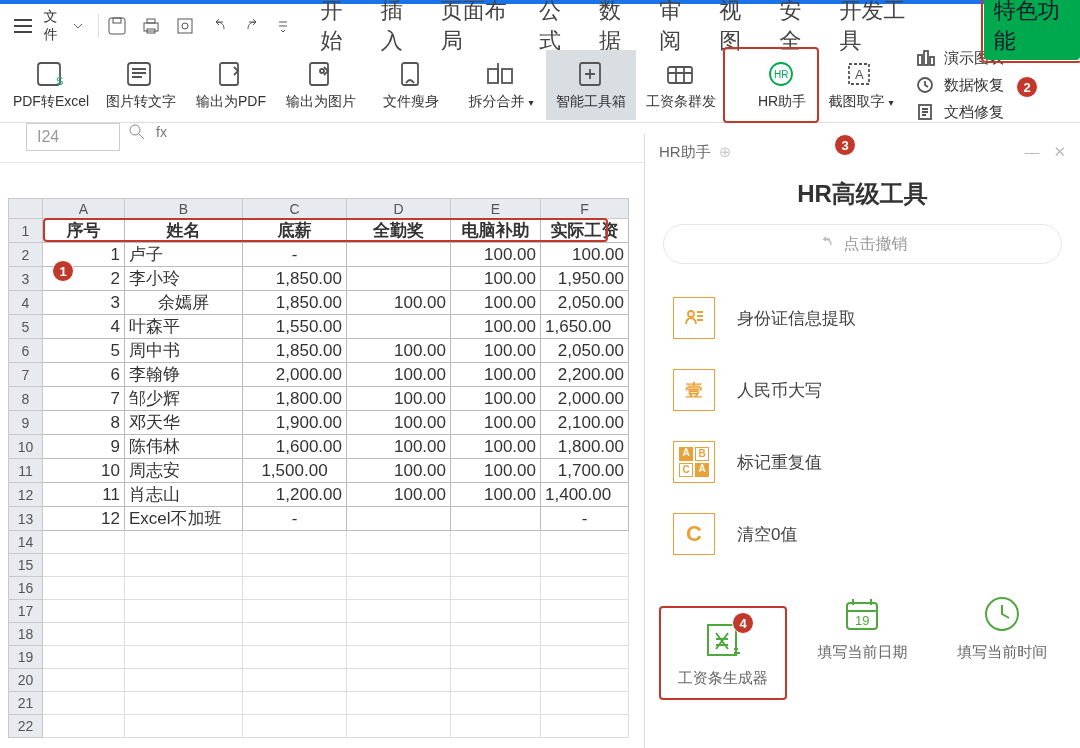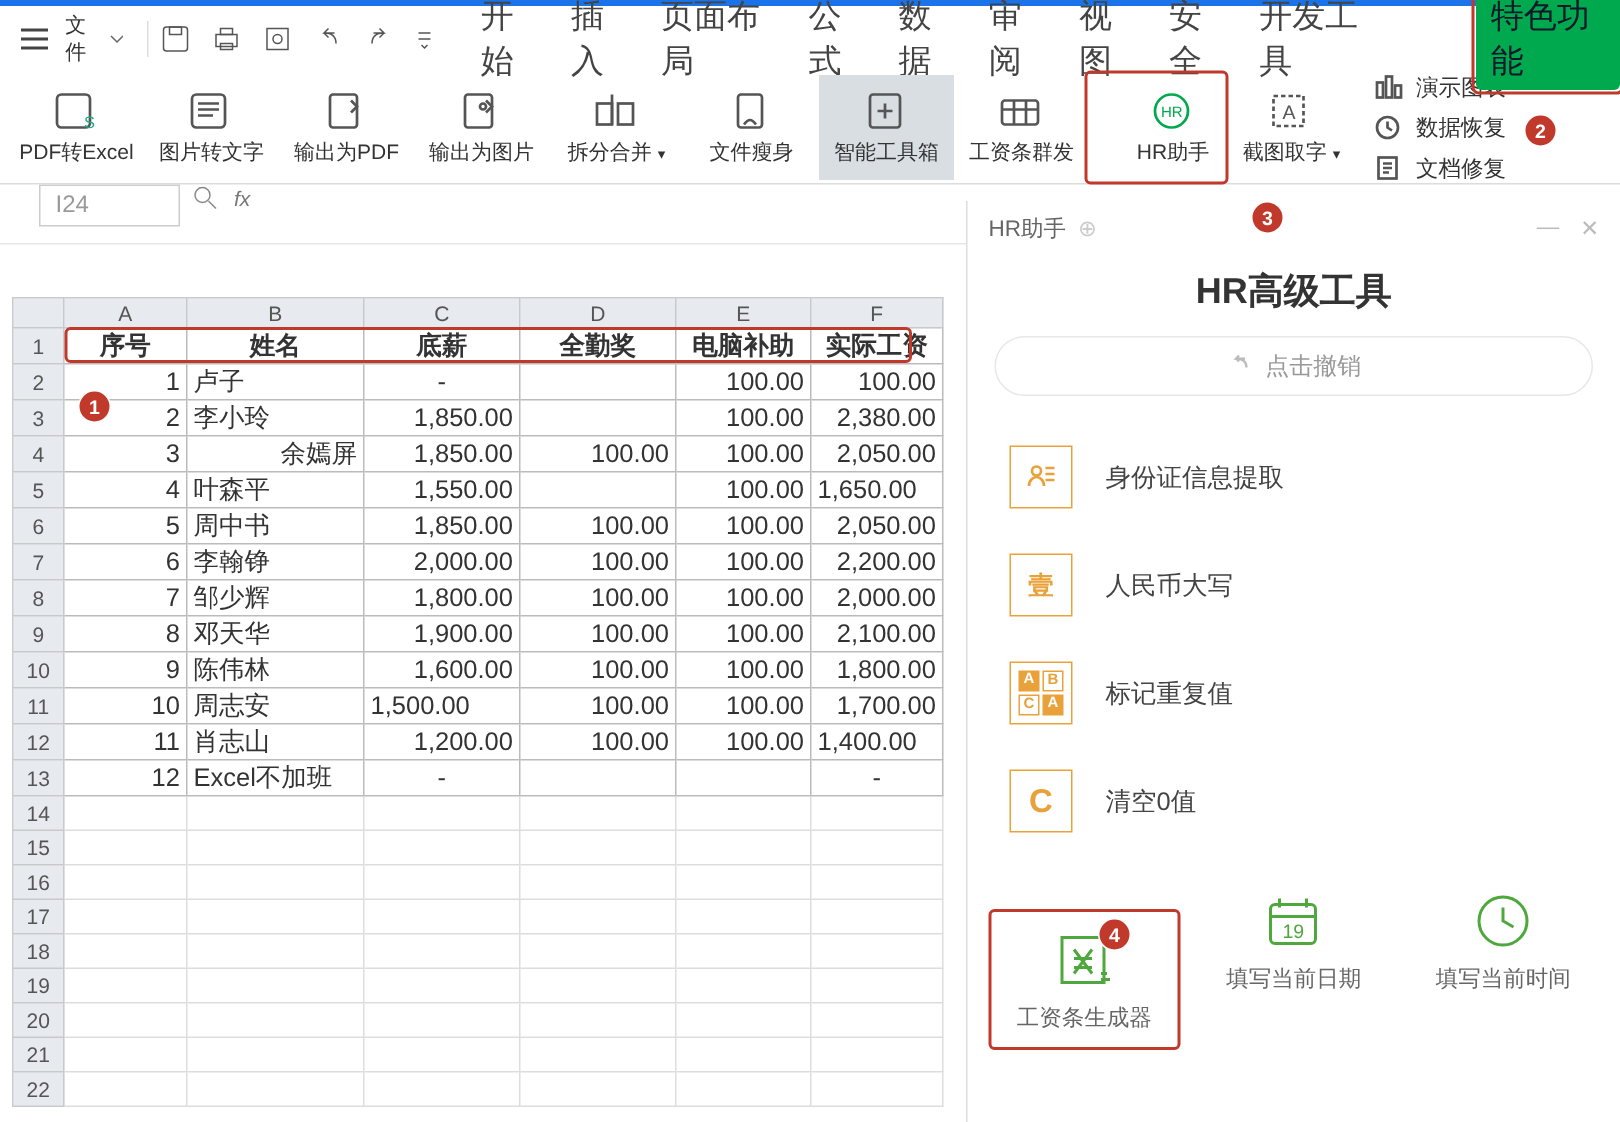--- a/index.html
+++ b/index.html
@@ -155,32 +155,32 @@
     <div class="ribbon-item">
       <svg width="34" height="30">
         <rect x="6" y="4" width="18" height="22" rx="2"></rect>
         <circle cx="18" cy="12" r="2"></circle>
         <path d="M20 8l4 4-4 4"></path>
       </svg>
       <span>输出为图片</span>
     </div>
     <div class="ribbon-item">
       <svg width="34" height="30">
+        <rect x="8" y="4" width="16" height="22" rx="2"></rect>
+        <path d="M12 24c3-4 5-4 8 0"></path>
+      </svg>
+      <span>文件瘦身</span>
+    </div>
+    <div class="ribbon-item">
+      <svg width="34" height="30">
         <rect x="4" y="10" width="10" height="14"></rect>
         <rect x="18" y="10" width="10" height="14"></rect>
         <path d="M14 4v20"></path>
       </svg>
       <span>拆分合并 <span style="font-size:10px">▾</span></span>
-    </div>
-    <div class="ribbon-item">
-      <svg width="34" height="30">
-        <rect x="8" y="4" width="16" height="22" rx="2"></rect>
-        <path d="M12 24c3-4 5-4 8 0"></path>
-      </svg>
-      <span>文件瘦身</span>
     </div>
     <div class="ribbon-item active">
       <svg width="34" height="30">
         <rect x="6" y="4" width="20" height="22" rx="2"></rect>
         <path d="M16 10v10M11 15h10"></path>
       </svg>
       <span>智能工具箱</span>
     </div>
     <div class="ribbon-item">
       <svg width="34" height="30">
@@ -231,21 +231,21 @@
 
 <div class="fxbar">
   <div class="cellname">I24</div>
   <div class="fx-icons">
     <span>
         <svg width="18" height="18">
           <circle cx="7" cy="7" r="5" stroke="#888" fill="none"></circle>
           <path d="M11 11l5 5" stroke="#888"></path>
         </svg>
       </span>
-    <span style="font-style:italic">fx</span>
+    <span style="">fx</span>
   </div>
 </div>
 
 <div class="sheetwrap">
   <table class="sheet" id="sheet">
       <tbody>
         <tr>
           <th class="colh" style="width:34px"></th>
           <th class="colh" style="width:82px">A</th>
           <th class="colh" style="width:118px">B</th>
@@ -272,26 +272,26 @@
           <td class="cell" style="text-align:right">100.00</td>
           <td class="cell" style="text-align:right">100.00</td>
         </tr>
         <tr>
           <td class="rowh">3</td>
           <td class="cell" style="text-align:right">2</td>
           <td class="cell" style="text-align:left">李小玲</td>
           <td class="cell" style="text-align:right">1,850.00</td>
           <td class="cell" style=""></td>
           <td class="cell" style="text-align:right">100.00</td>
-          <td class="cell" style="text-align:right">2,380.00</td>
+          <td class="cell" style="text-align:right">1,950.00</td>
         </tr>
         <tr>
           <td class="rowh">4</td>
           <td class="cell" style="text-align:right">3</td>
-          <td class="cell" style="text-align:right">余嫣屏</td>
+          <td class="cell" style="text-align:center">余嫣屏</td>
           <td class="cell" style="text-align:right">1,850.00</td>
           <td class="cell" style="text-align:right">100.00</td>
           <td class="cell" style="text-align:right">100.00</td>
           <td class="cell" style="text-align:right">2,050.00</td>
         </tr>
         <tr>
           <td class="rowh">5</td>
           <td class="cell" style="text-align:right">4</td>
           <td class="cell" style="text-align:left">叶森平</td>
           <td class="cell" style="text-align:right">1,550.00</td>
@@ -341,21 +341,21 @@
           <td class="cell" style="text-align:left">陈伟林</td>
           <td class="cell" style="text-align:right">1,600.00</td>
           <td class="cell" style="text-align:right">100.00</td>
           <td class="cell" style="text-align:right">100.00</td>
           <td class="cell" style="text-align:right">1,800.00</td>
         </tr>
         <tr>
           <td class="rowh">11</td>
           <td class="cell" style="text-align:right">10</td>
           <td class="cell" style="text-align:left">周志安</td>
-          <td class="cell" style="text-align:left">1,500.00</td>
+          <td class="cell" style="text-align:center">1,500.00</td>
           <td class="cell" style="text-align:right">100.00</td>
           <td class="cell" style="text-align:right">100.00</td>
           <td class="cell" style="text-align:right">1,700.00</td>
         </tr>
         <tr>
           <td class="rowh">12</td>
           <td class="cell" style="text-align:right">11</td>
           <td class="cell" style="text-align:left">肖志山</td>
           <td class="cell" style="text-align:right">1,200.00</td>
           <td class="cell" style="text-align:right">100.00</td>

